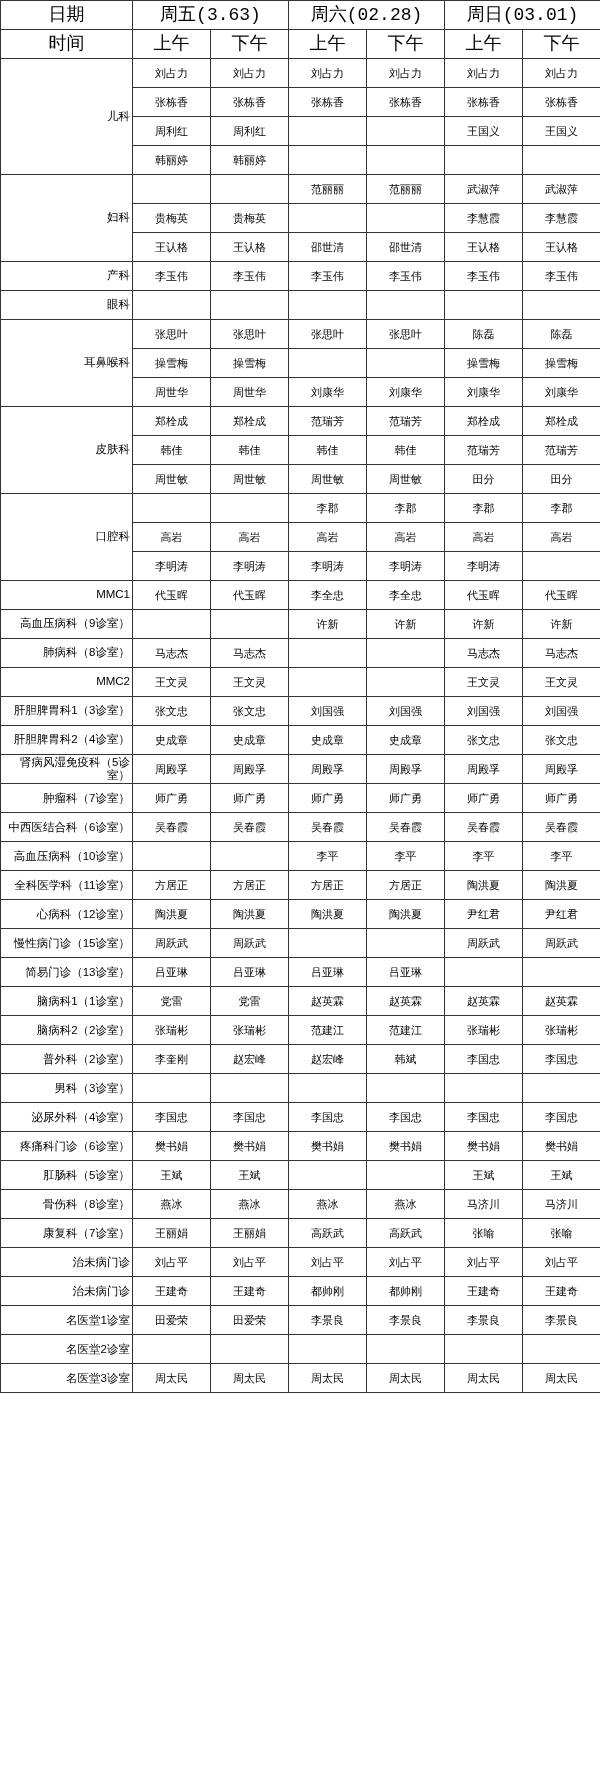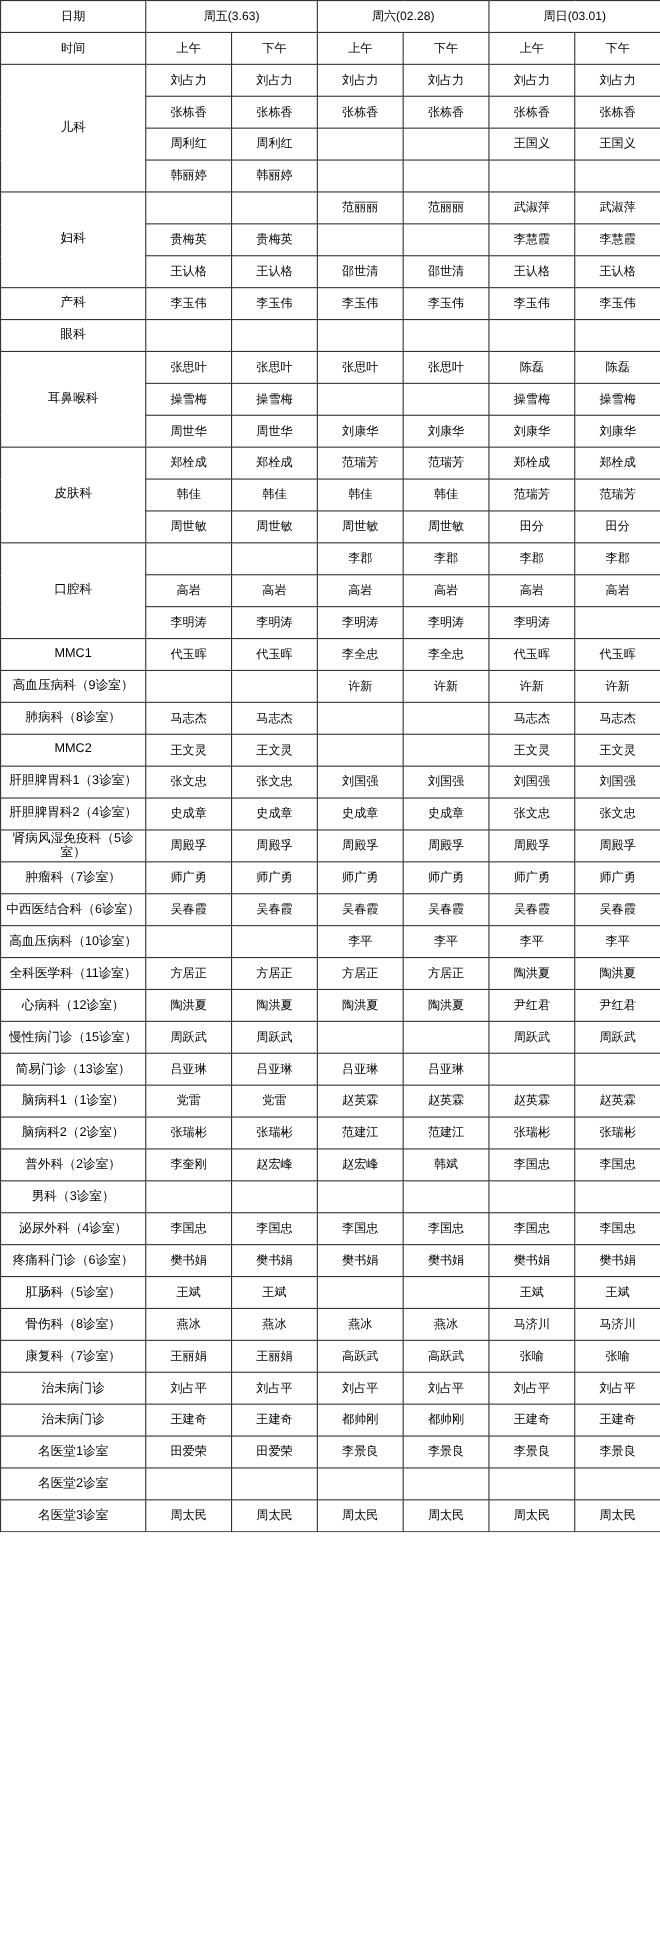--- a/index.html
+++ b/index.html
@@ -23,23 +23,25 @@
     font-size: 11px;
     color: #000000;
     height: 26px;
     padding: 1px 2px;
     line-height: 1.15;
     word-break: break-all;
     overflow: hidden;
   }
   table.schedule td.dept {
     font-size: 11.5px;
+    text-align: right;
   }
   table.schedule td.head {
-    font-size: 11px;
+    font-size: 18px;
+    font-family: Liberation Mono, monospace;
   }
   col.c0 { width: 132px; }
   col.cx { width: 78px; }
 </style>
 </head>
 <body>
 
 <table class="schedule">
   <colgroup>
     <col class="c0">

